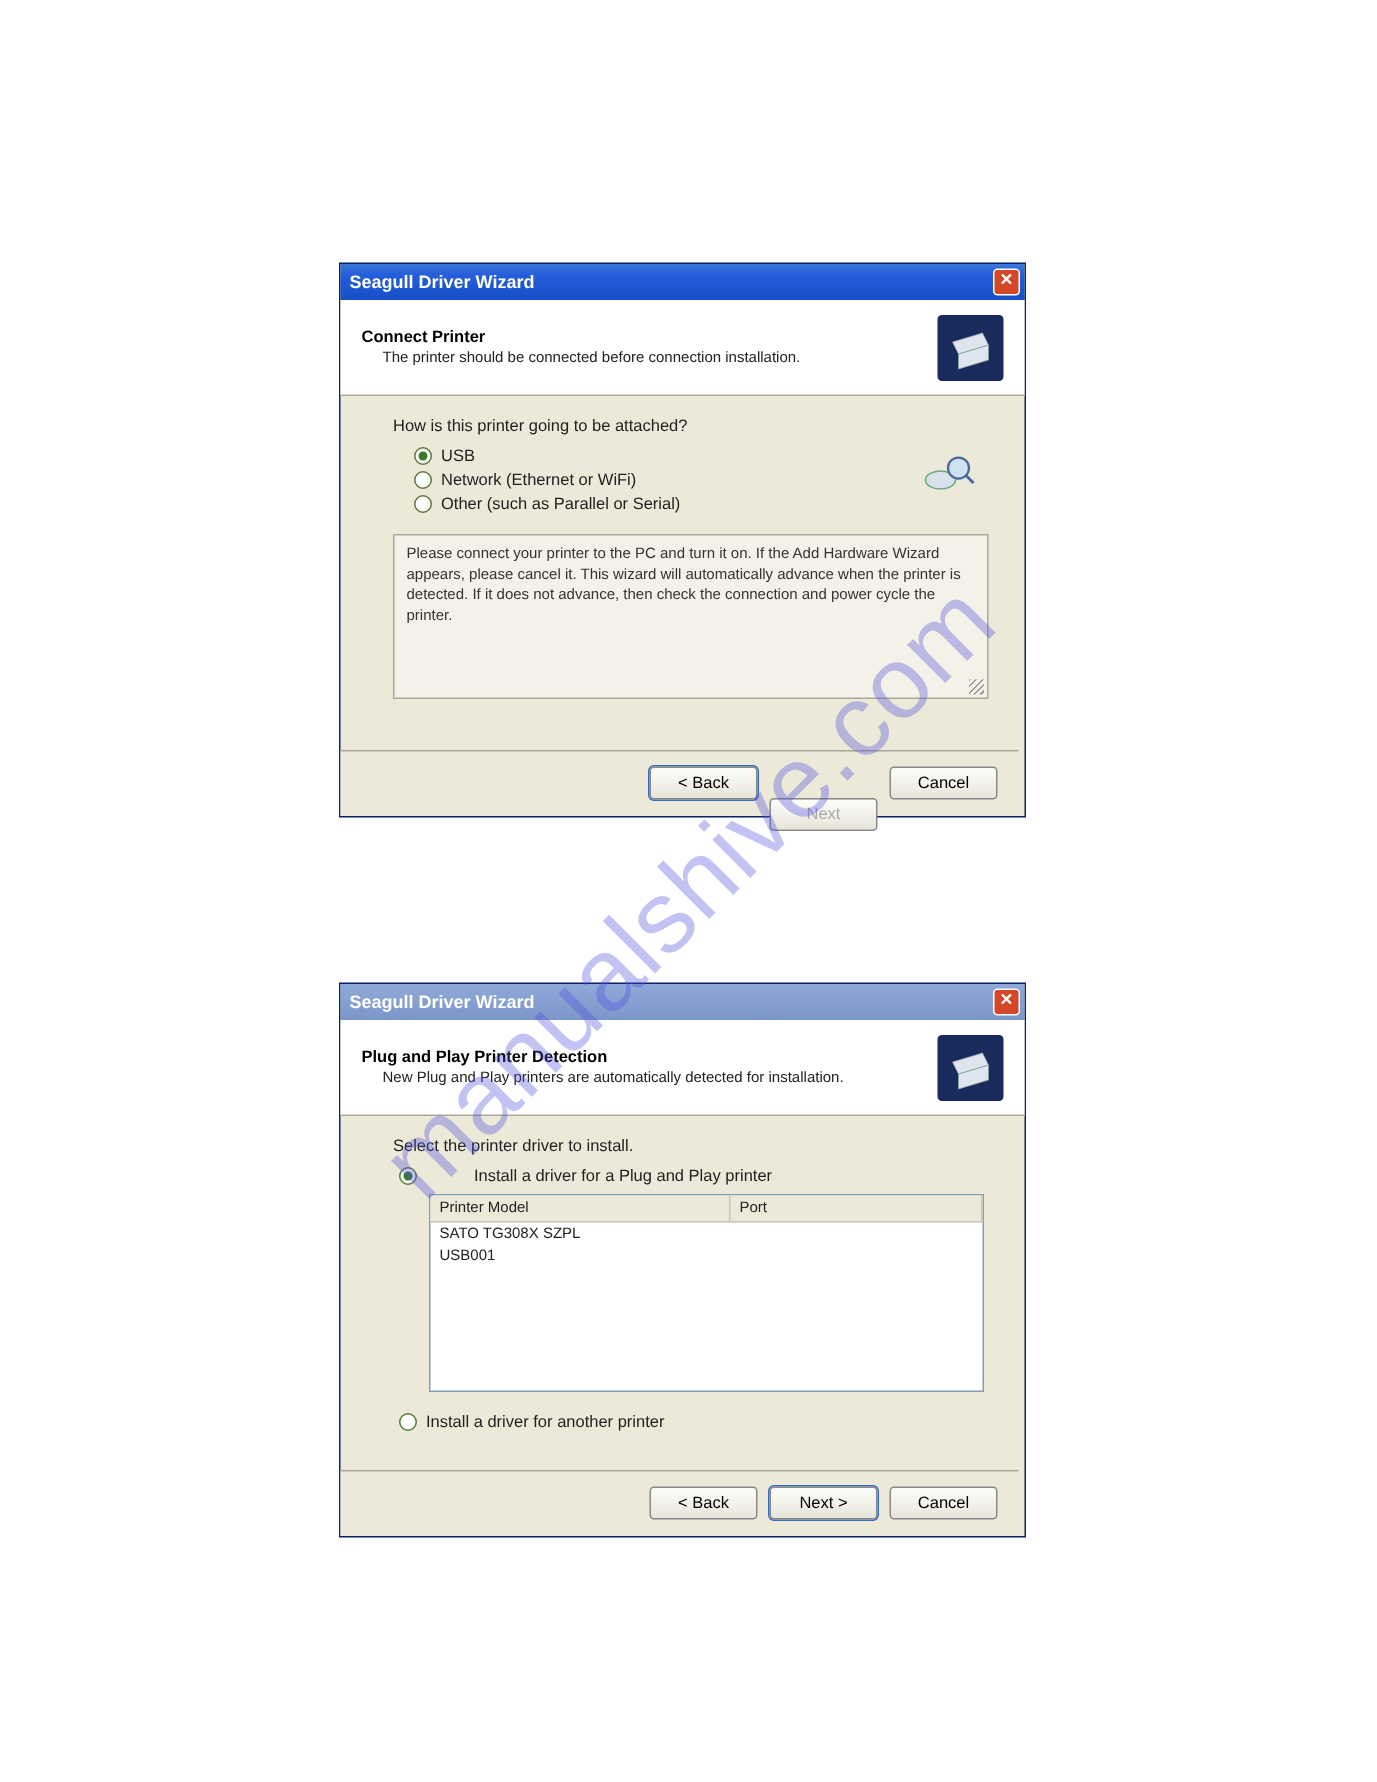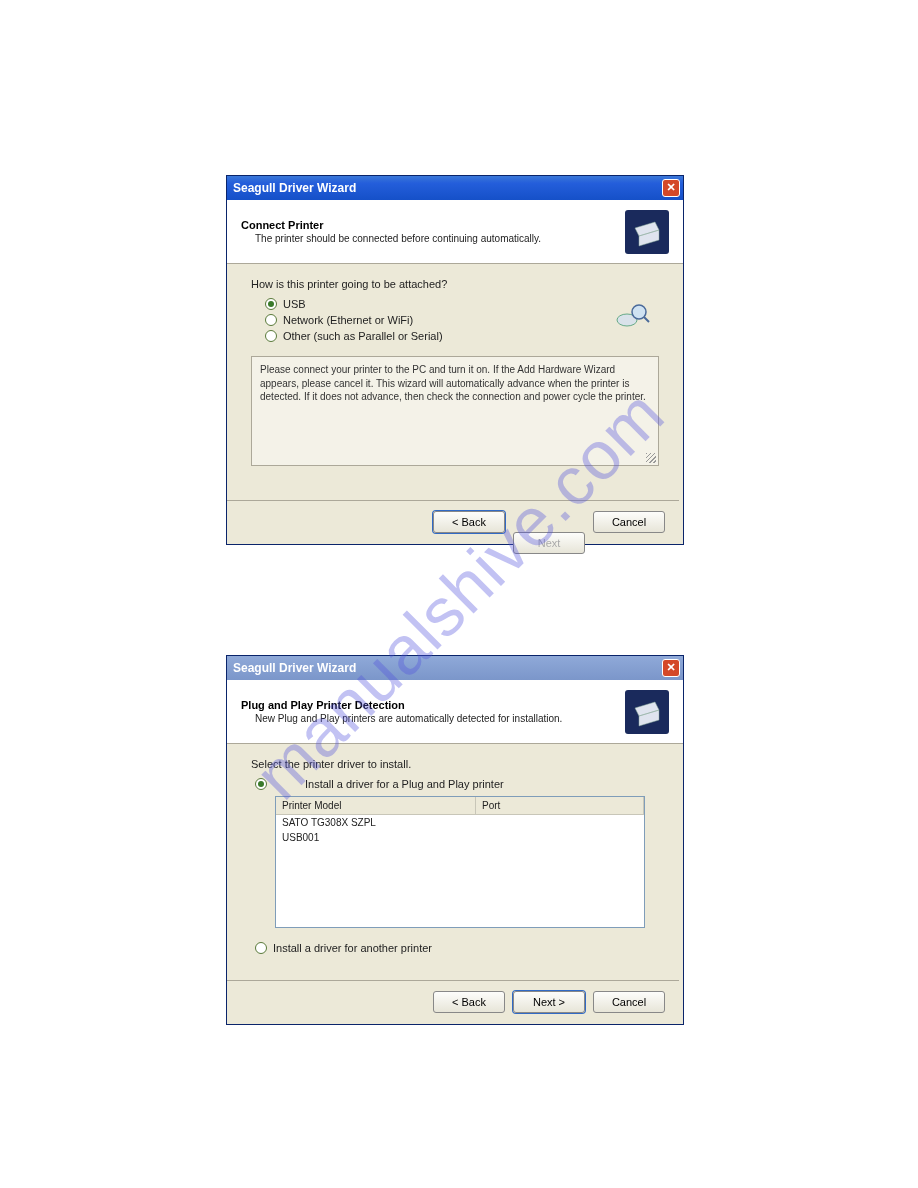--- a/index.html
+++ b/index.html
@@ -75,20 +75,21 @@
     width: 44px; height: 44px;
     background: #1a2a5c;
     border-radius: 3px;
     position: relative;
     flex-shrink: 0;
   }
   .header-icon svg { width: 100%; height: 100%; }
   .body-area {
     padding: 14px 24px 10px 24px;
     color: #222;
+    margin-left: 11px;
   }
   .prompt { font-size: 11px; margin-bottom: 8px; }
   .radio-row {
     display: flex;
     align-items: center;
     margin: 4px 0 4px 14px;
     font-size: 11px;
   }
   .radio {
     width: 12px; height: 12px;
@@ -189,21 +190,21 @@
 <div class="dialog dialog1">
   <div class="titlebar">
     <span class="titlebar-text">Seagull Driver Wizard</span>
     <div class="close-btn">
       <span>✕</span>
     </div>
   </div>
   <div class="header-panel">
     <div class="header-text">
       <div class="header-title">Connect Printer</div>
-      <div class="header-sub">The printer should be connected before continuing automatically.</div>
+      <div class="header-sub">The printer should be connected before connection installation.</div>
     </div>
     <div class="header-icon">
       <svg viewBox="0 0 44 44">
           <path d="M10 18 L30 12 L34 20 L14 26 Z M14 26 L34 20 L34 30 L14 36 Z" fill="#dfe4ef" stroke="#8a9" stroke-width="0.5"></path>
         </svg>
     </div>
   </div>
   <div class="body-area">
     <div class="prompt">How is this printer going to be attached?</div>
     <div class="radio-row">

